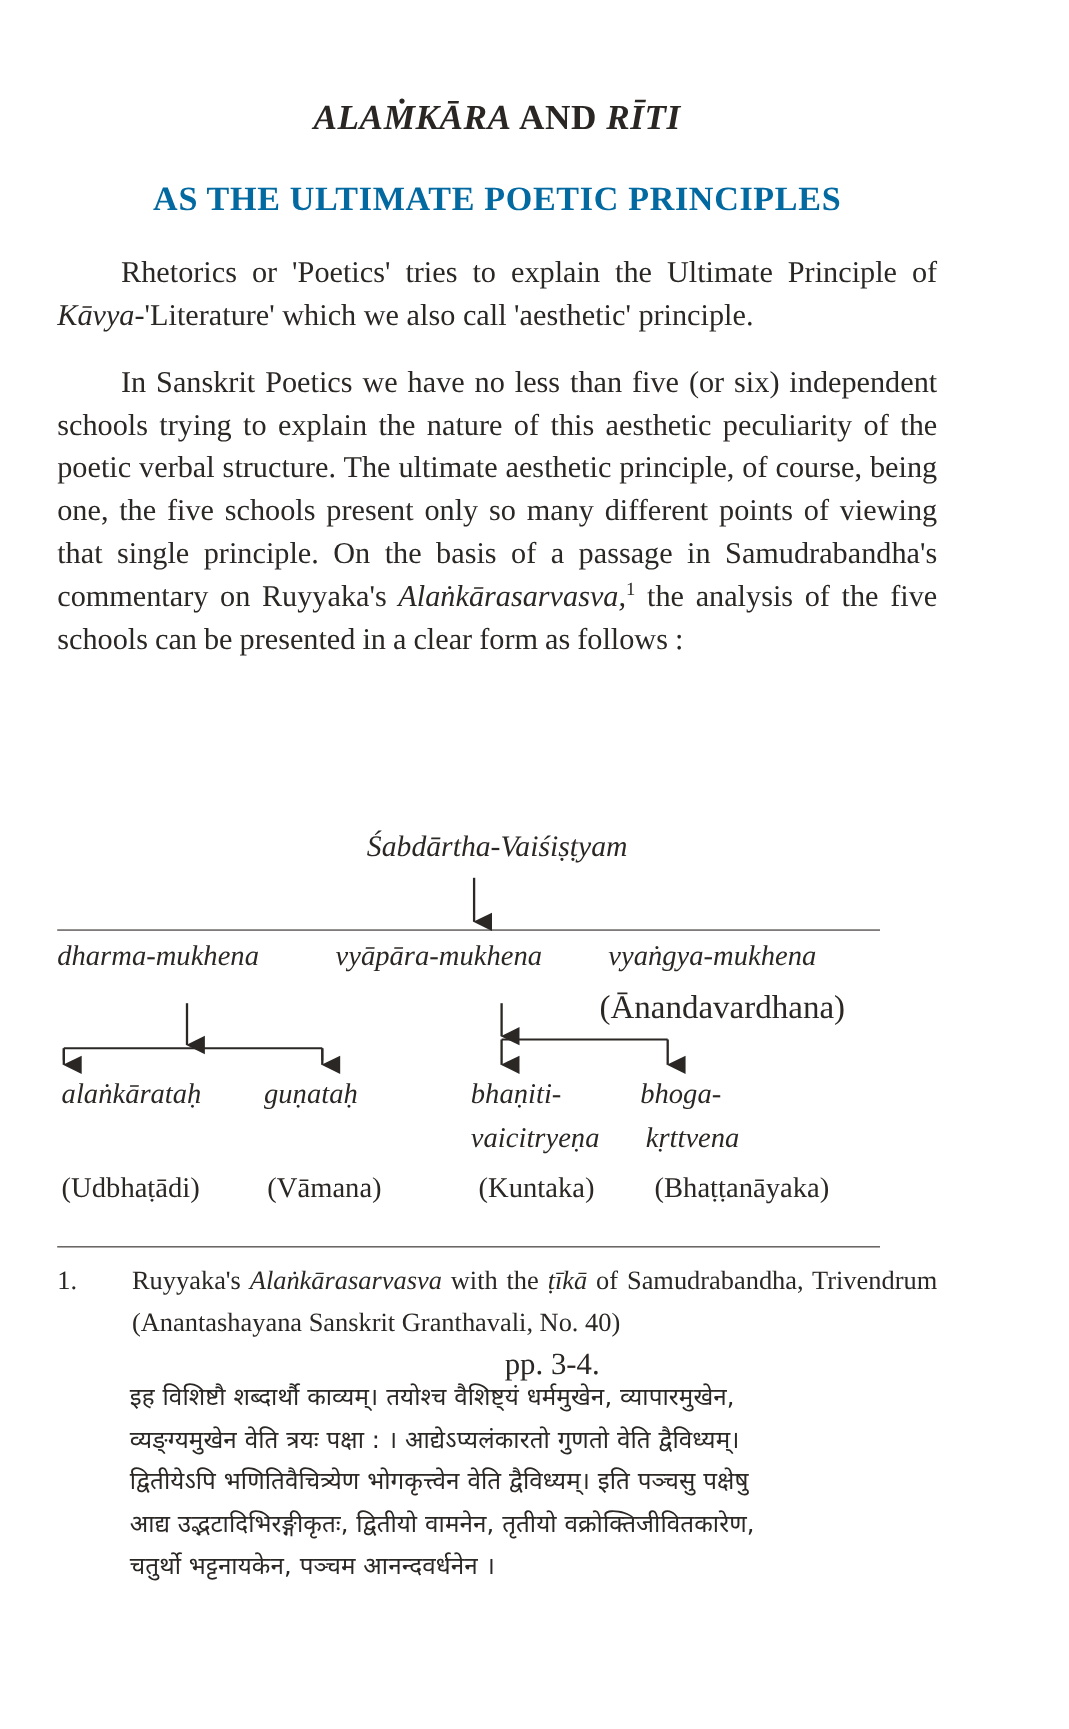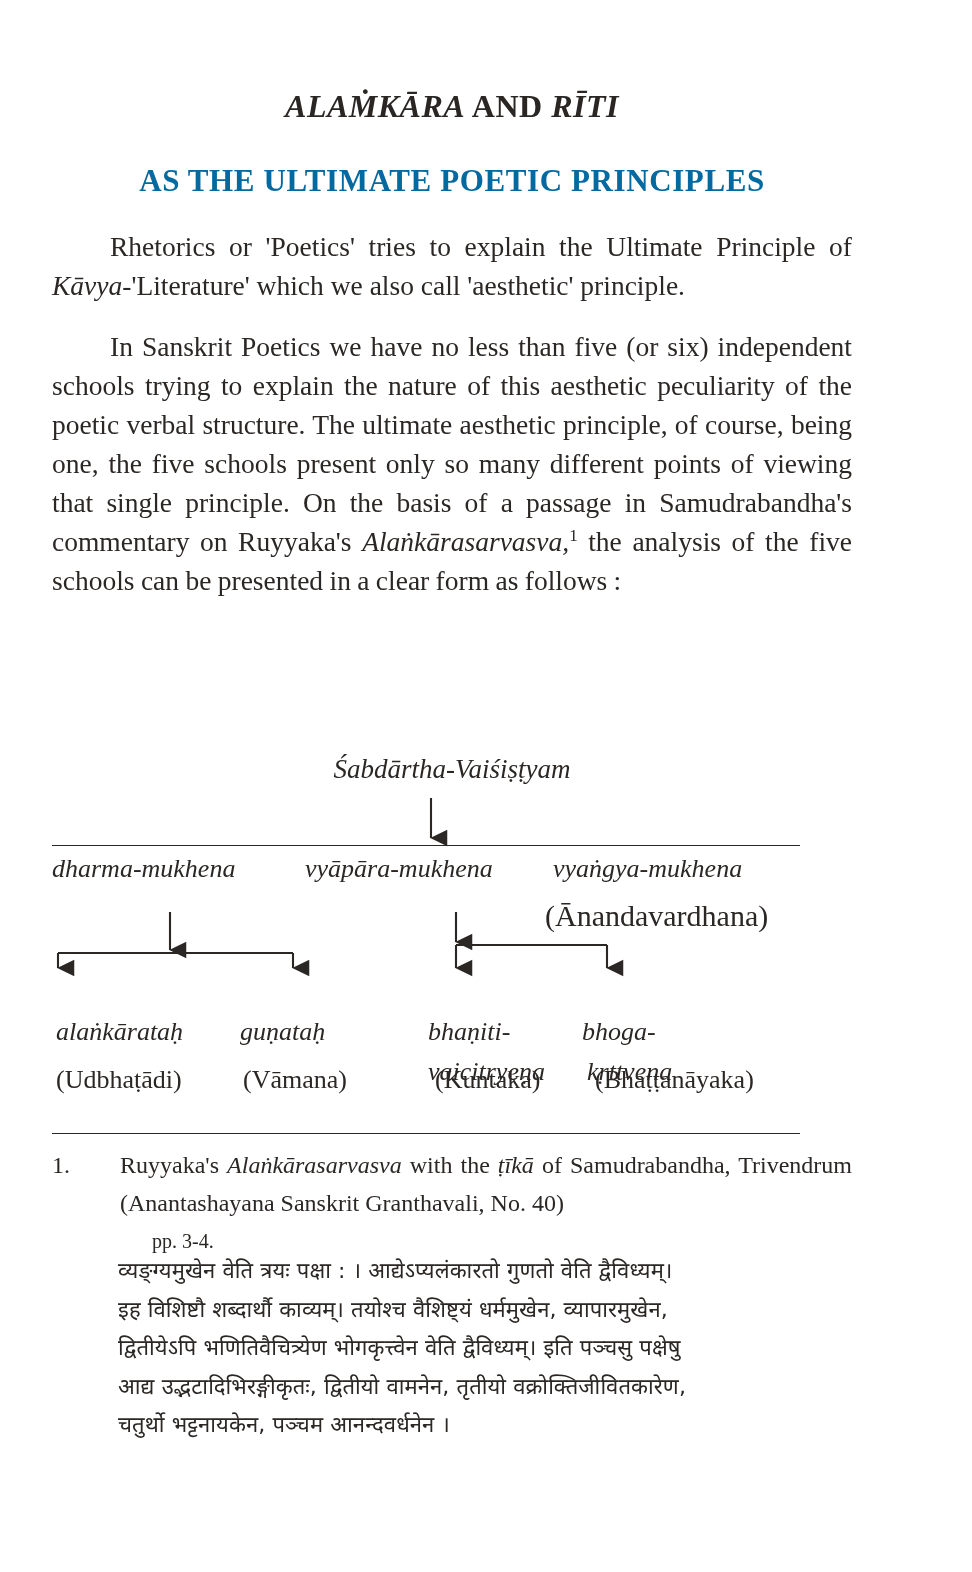--- a/index.html
+++ b/index.html
@@ -128,21 +128,20 @@
     color: #2b2725;
     white-space: nowrap;
   }
 
   .dg-leaf-ital {
     position: absolute;
     font-style: italic;
     font-size: 26px;
     color: #2b2725;
     white-space: nowrap;
-    margin-top: 37px;
   }
   .dg-leaf-rom {
     position: absolute;
     font-size: 26px;
     color: #2b2725;
     white-space: nowrap;
   }
 
   .lf-alankaratah   { left: 56px;  top: 238px; }
   .lf-gunatah       { left: 240px; top: 238px; }
@@ -192,23 +191,24 @@
   .fn-text {
     flex: 1 1 auto;
     font-size: 24px;
     line-height: 38px;
     color: #2b2725;
     text-align: justify;
   }
   .fn-text i { }
   .fn-tail {
     margin-left: 100px;
-    font-size: 20px;
+    font-size: 28px;
     line-height: 38px;
     color: #2b2725;
+    text-align: center;
   }
 
   
   .deva {
     position: absolute;
     left: 118px;
     top: 1252px;
     width: 740px;
   }
   .deva-line {
@@ -290,20 +290,20 @@
 
   <div class="footnote">
     <div class="fn-row">
       <div class="fn-num">1.</div>
       <div class="fn-text"><span>Ruyyaka's </span><i>Alaṅkārasarvasva</i><span> with the </span><i>ṭīkā</i><span> of Samudrabandha, Trivendrum (Anantashayana Sanskrit  Granthavali, No. 40)</span></div>
     </div>
     <div class="fn-tail">pp. 3-4.</div>
   </div>
 
   <div class="deva">
+    <div class="deva-line">इह विशिष्टौ शब्दार्थौ काव्यम्। तयोश्च वैशिष्ट्यं धर्ममुखेन, व्यापारमुखेन,</div>
     <div class="deva-line">व्यङ्ग्यमुखेन वेति त्रयः पक्षा : । आद्येऽप्यलंकारतो गुणतो वेति द्वैविध्यम्।</div>
-    <div class="deva-line">इह विशिष्टौ शब्दार्थौ काव्यम्। तयोश्च वैशिष्ट्यं धर्ममुखेन, व्यापारमुखेन,</div>
     <div class="deva-line">द्वितीयेऽपि भणितिवैचित्र्येण भोगकृत्त्वेन वेति द्वैविध्यम्। इति पञ्चसु पक्षेषु</div>
     <div class="deva-line">आद्य उद्भटादिभिरङ्गीकृतः, द्वितीयो वामनेन, तृतीयो वक्रोक्तिजीवितकारेण,</div>
     <div class="deva-line">चतुर्थो भट्टनायकेन, पञ्चम आनन्दवर्धनेन ।</div>
   </div>
 
 </div>
 
 </body></html>

